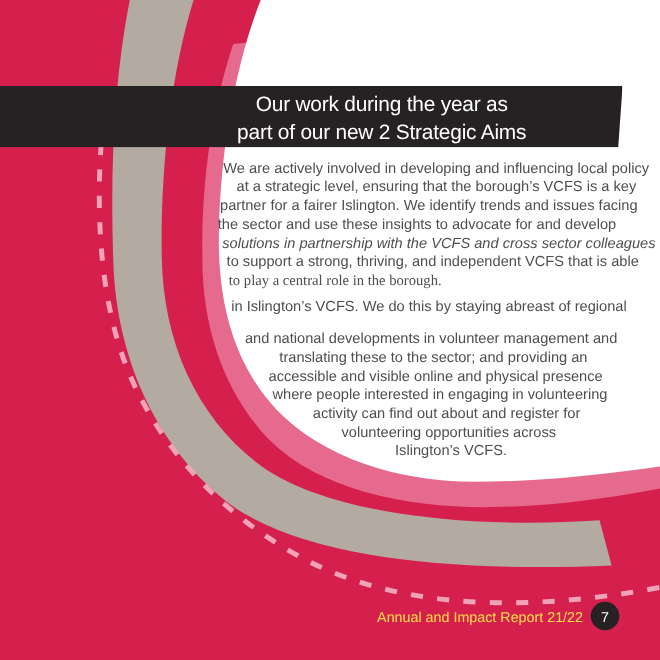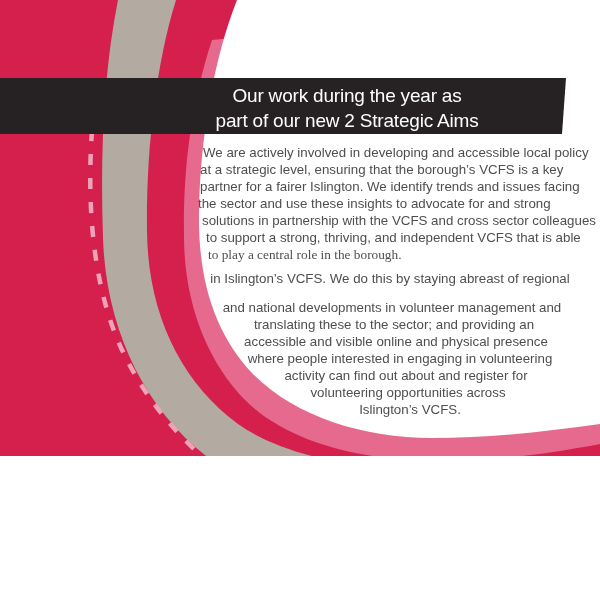--- a/index.html
+++ b/index.html
@@ -1,37 +1,37 @@
 <!DOCTYPE html>
 <html><head>
 <meta charset="utf-8">
 <style>
   html,body{margin:0;padding:0;background:#fff;}
   #page{
-    position:relative;width:600px;height:456px;overflow:hidden;
+    position:relative;width:600px;height:600px;overflow:hidden;
     font-family:"Liberation Sans","DejaVu Sans",sans-serif;
     background:#d5204e;
   }
   #bg{position:absolute;left:0;top:0;width:600px;height:600px;}
   #banner{
     position:absolute;left:0;top:78px;width:566px;height:56px;
     background:#262223;color:#ffffff;
     clip-path:polygon(0 0,100% 0,calc(100% - 4px) 100%,0 100%);
     box-sizing:border-box;padding:5px 0 0 128px;
     text-align:center;font-size:19px;line-height:25px;letter-spacing:-0.2px;
   }
   .bodytext{position:absolute;color:#4e4e50;font-size:13.3px;line-height:17px;}
   #para1{left:198px;top:144px;width:385px;text-align:left;}
   #para2{left:195px;top:270px;width:410px;text-align:center;}
   .l{white-space:nowrap;}
   #para1 .l:nth-child(1){margin-left:5px;}
-  #para1 .l:nth-child(2){margin-left:2px;}
+  #para1 .l:nth-child(2){margin-left:17px;}
   #para1 .l:nth-child(3){margin-left:2px;}
   #para1 .l:nth-child(4){margin-left:0;}
-  #para1 .l:nth-child(5){margin-left:4px;}
+  #para1 .l:nth-child(5){margin-left:4px;font-style:italic;}
   #para1 .l:nth-child(6){margin-left:8px;}
   #para1 .l:nth-child(7){margin-left:10px;font-family:Liberation Serif, serif;}
   #para2 .l:nth-child(1){transform:translateX(-10px);}
   #para2 .l:nth-child(2){transform:translateX(-8px);margin-top:12px;}
   #para2 .l:nth-child(3){transform:translateX(-6px);}
   #para2 .l:nth-child(4){transform:translateX(-4px);}
   #para2 .l:nth-child(5){transform:translateX(0);}
   #para2 .l:nth-child(6){transform:translateX(6px);}
   #para2 .l:nth-child(7){transform:translateX(8px);}
   #para2 .l:nth-child(8){transform:translateX(10px);}
@@ -67,24 +67,24 @@
     <path d="M92,130 C86,215 95,298 126,358 C158,422 214,477 284,512
              C368,553 478,557 600,534" fill="none" stroke-width="4.5" stroke-dasharray="11 13" stroke="#f0a2b8"></path>
   </svg>
 
   <div id="banner">
     <div>Our work during the year as</div>
     <div>part of our new 2 Strategic Aims</div>
   </div>
 
   <div id="para1" class="bodytext">
-    <div class="l">We are actively involved in developing and accessible local policy</div>
+    <div class="l">We are actively involved in developing and influencing local policy</div>
     <div class="l">at a strategic level, ensuring that the borough’s VCFS is a key</div>
     <div class="l">partner for a fairer Islington. We identify trends and issues facing</div>
-    <div class="l">the sector and use these insights to advocate for and strong</div>
+    <div class="l">the sector and use these insights to advocate for and develop</div>
     <div class="l">solutions in partnership with the VCFS and cross sector colleagues</div>
     <div class="l">to support a strong, thriving, and independent VCFS that is able</div>
     <div class="l">to play a central role in the borough.</div>
   </div>
 
   <div id="para2" class="bodytext">
     <div class="l">in Islington’s VCFS. We do this by staying abreast of regional</div>
     <div class="l">and national developments in volunteer management and</div>
     <div class="l">translating these to the sector; and providing an</div>
     <div class="l">accessible and visible online and physical presence</div>

